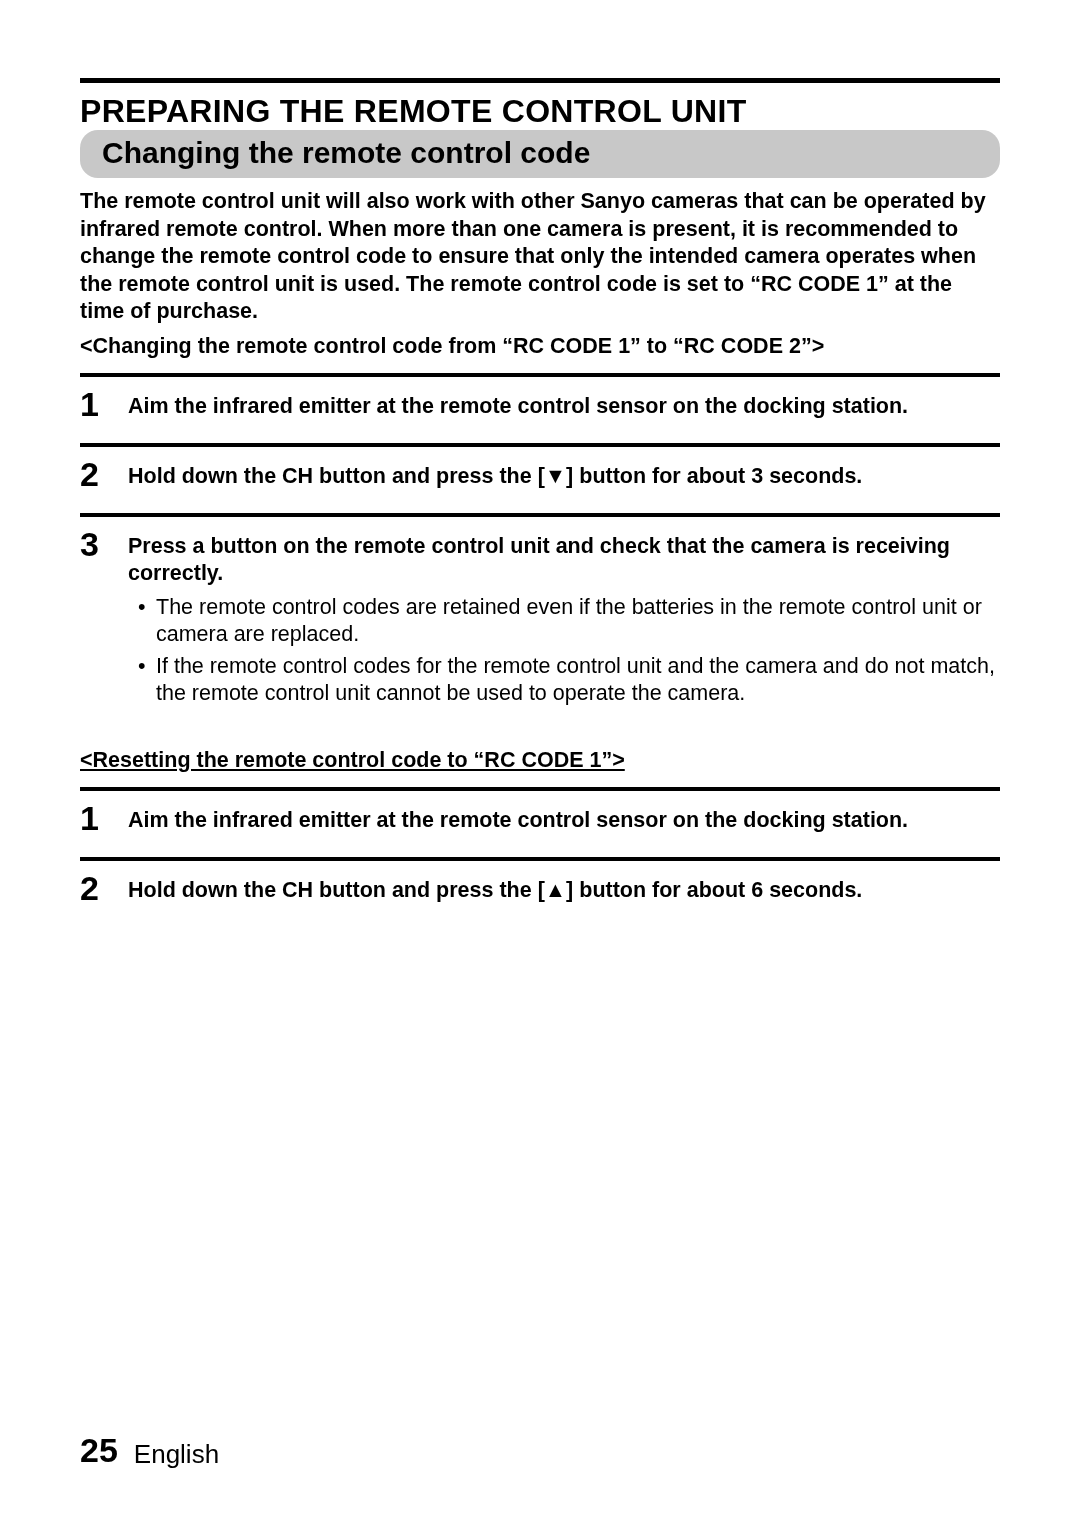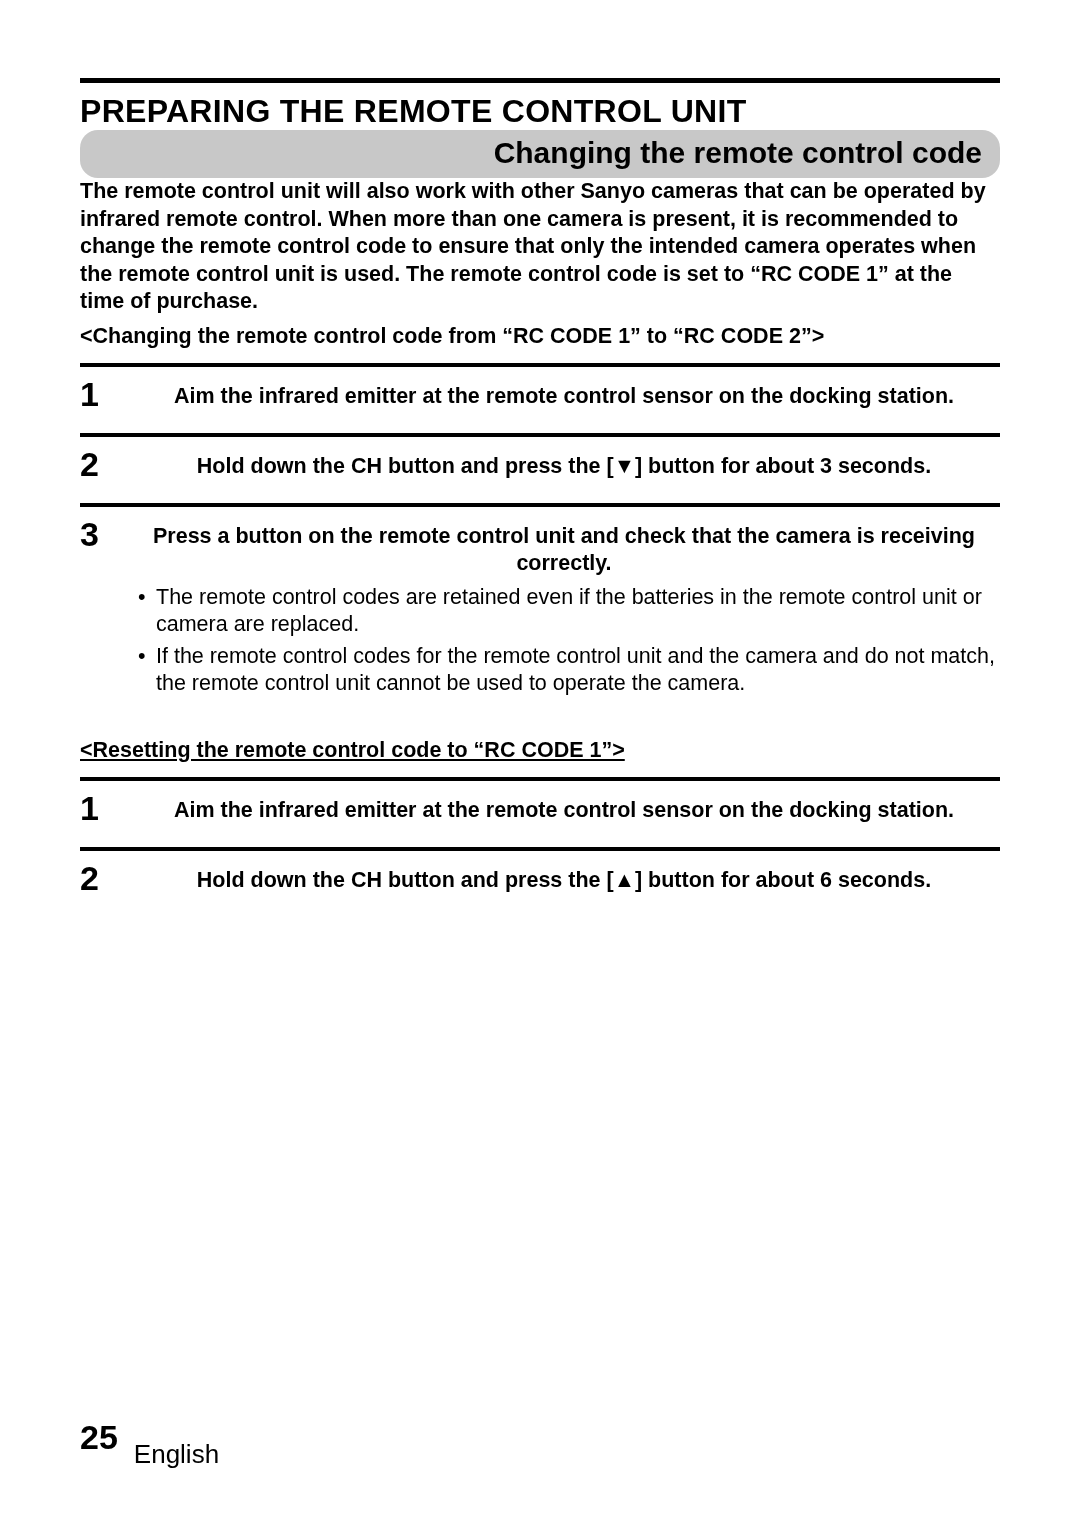--- a/index.html
+++ b/index.html
@@ -24,21 +24,21 @@
     font-size: 32px;
     font-weight: 700;
     letter-spacing: 0.3px;
   }
   .subhead-pill {
     background: #c8c8c8;
     border-radius: 18px;
     padding: 6px 18px 8px 22px;
     font-size: 30px;
     font-weight: 700;
-    text-align: right;
+    margin-bottom: 10px;
   }
   .intro {
     font-size: 21.5px;
     font-weight: 700;
     line-height: 1.28;
   }
   .sub-label {
     font-size: 21.5px;
     font-weight: 700;
     margin: 8px 0 12px 0;
@@ -60,41 +60,40 @@
     min-width: 30px;
   }
   .step-body {
     flex: 1;
     padding-top: 6px;
   }
   .step-text {
     font-size: 21.5px;
     font-weight: 700;
     line-height: 1.28;
-    text-align: center;
   }
   .bullets {
     margin-top: 6px;
     padding-left: 10px;
   }
   .bullet {
     display: flex;
     gap: 10px;
     font-size: 21.5px;
     font-weight: 400;
     line-height: 1.28;
     margin-bottom: 4px;
   }
   .dot { min-width: 8px; }
   .footer {
     position: absolute;
     left: 80px;
     bottom: 56px;
     display: flex;
-    align-items: center;
+    align-items: flex-end;
     gap: 16px;
   }
   .pg-num { font-size: 34px; font-weight: 700; }
   .pg-lang { font-size: 26px; font-weight: 400; margin-top: 35px; }
 </style>
 </head>
 <body>
 
 <div class="page">
   <div class="top-rule"></div>

